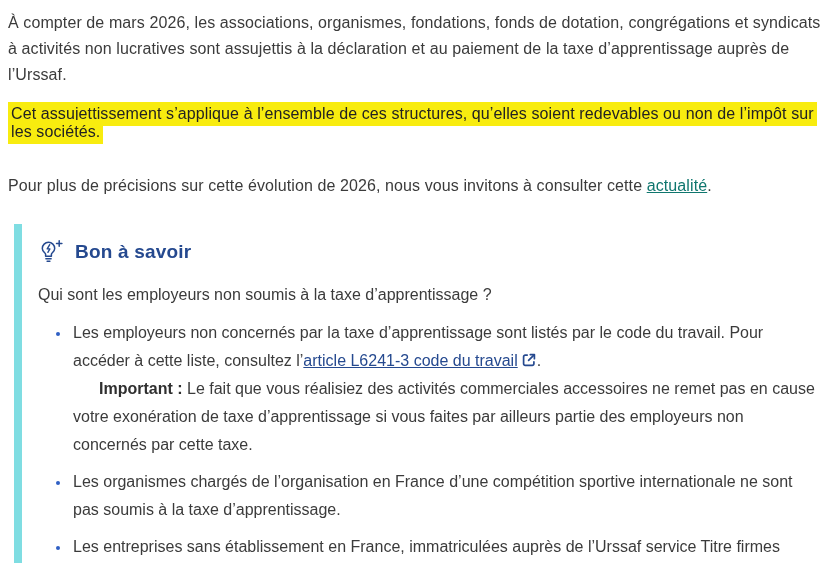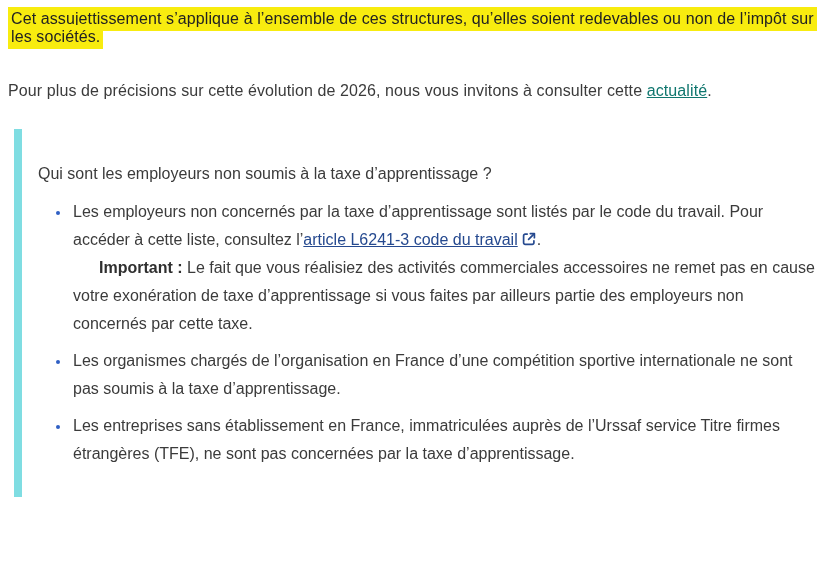--- a/index.html
+++ b/index.html
@@ -83,27 +83,40 @@
     display: inline-block;
     vertical-align: -2px;
     margin-left: 3px;
   }
 </style>
 </head>
 <body>
 
 <div class="page">
 
+  <p class="para">À compter de mars 2026, les associations, organismes, fondations, fonds de dotation, congrégations et syndicats à activités non lucratives sont assujettis à la déclaration et au paiement de la taxe d’apprentissage auprès de l’Urssaf.</p>
 
   <p class="para highlight-wrap"><mark class="hl">Cet assujettissement s’applique à l’ensemble de ces structures, qu’elles soient redevables ou non de l’impôt sur les sociétés.</mark></p>
 
   <p class="para"><span>Pour plus de précisions sur cette évolution de 2026, nous vous invitons à consulter cette </span><a href="#" class="link-bright">actualité</a><span>.</span></p>
 
   <aside class="info-box">
 
+    <div class="box-header">
+      <span class="icon-bulb">
+        <svg width="26" height="26" viewBox="0 0 26 26" fill="none" stroke="#25498f" stroke-width="1.5" stroke-linecap="round" stroke-linejoin="round">
+          <path d="M7.6 17.2 L7.6 15.3 C7.6 13.8 4.3 12.7 4.3 9.5 A6.2 6.2 0 1 1 16.7 9.5 C16.7 12.7 13.4 13.8 13.4 15.3 L13.4 17.2 Z"></path>
+          <path d="M7.9 19.8 L13.1 19.8"></path>
+          <path d="M9.1 22.2 L11.9 22.2"></path>
+          <path d="M11.7 5.6 L9.2 9.9 L11.9 9.9 L9.9 13.4" stroke-width="1.35"></path>
+          <path d="M21.2 1.8 L21.2 7.2 M18.5 4.5 L23.9 4.5" stroke-width="1.5"></path>
+        </svg>
+      </span>
+      <span class="box-title">Bon à savoir</span>
+    </div>
 
     <p class="box-question">Qui sont les employeurs non soumis à la taxe d’apprentissage ?</p>
 
     <ul class="box-list">
 
       <li>
         <span>Les employeurs non concernés par la taxe d’apprentissage sont listés par le code du travail. Pour accéder à cette liste, consultez l’</span><a href="#" class="link-navy">article L6241-3 code du travail</a><span class="ext-icon"><svg width="16" height="16" viewBox="0 0 16 16" fill="none" stroke="#25498f" stroke-width="1.7" stroke-linecap="round" stroke-linejoin="round">
               <path d="M6.2 3.1 H4.2 A1.6 1.6 0 0 0 2.6 4.7 V11.8 A1.6 1.6 0 0 0 4.2 13.4 H11.3 A1.6 1.6 0 0 0 12.9 11.8 V9.8"></path>
               <path d="M9.3 2.6 H13.4 V6.7"></path>
               <path d="M13.1 2.9 L7.6 8.4"></path>

